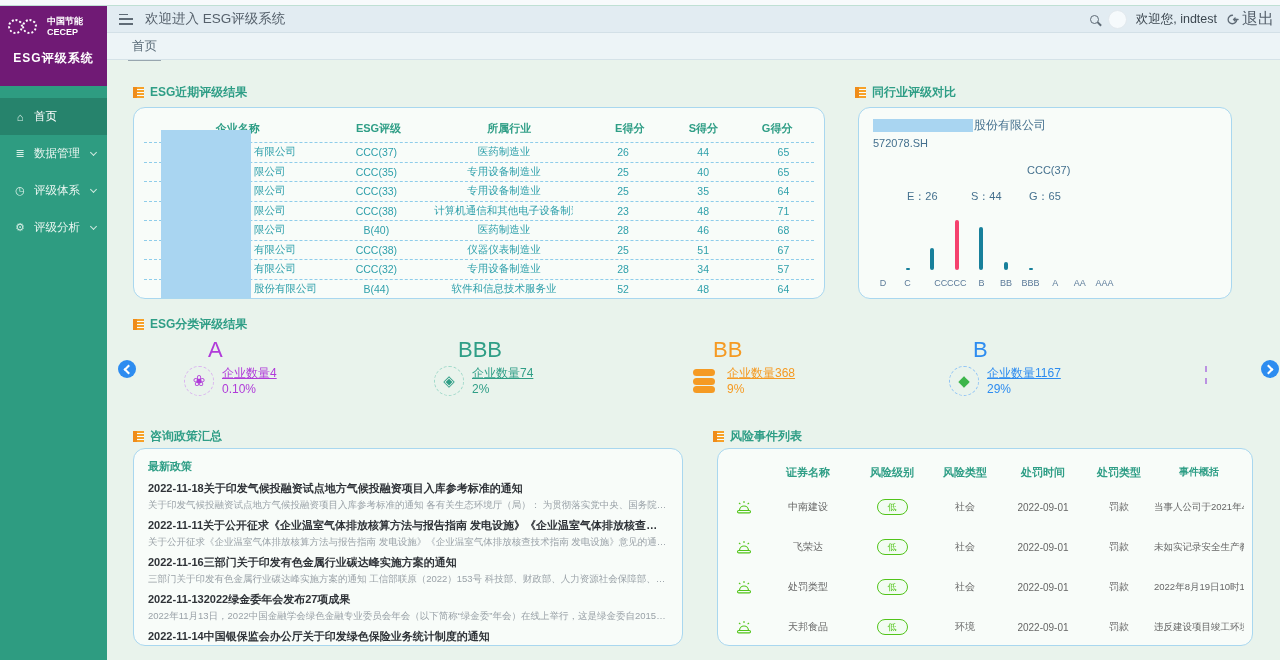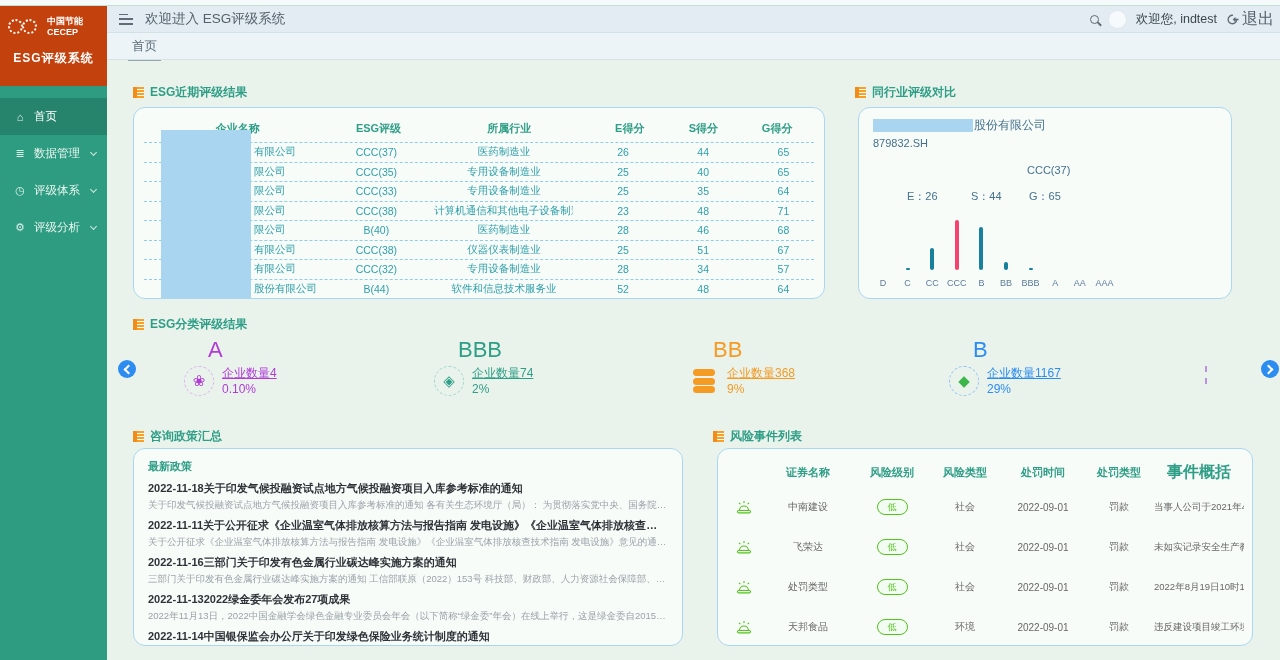--- a/index.html
+++ b/index.html
@@ -3,21 +3,21 @@
 <meta charset="utf-8">
 <style>
   * { margin:0; padding:0; box-sizing:border-box; }
   html,body { width:1280px; height:660px; overflow:hidden; font-family:"Liberation Sans","DejaVu Sans",sans-serif; background:#e9f3ec; position:relative; }
 
   
   .top-strip { position:absolute; left:0; top:0; width:1280px; height:6px; background:#f7fafb; border-bottom:1px solid #bfe0d4; }
 
   
   .sidebar { position:absolute; left:0; top:6px; width:107px; height:654px; background:#2e9c81; z-index:5; }
-  .logo-block { width:107px; height:80px; background:#c2410c; padding:10px 8px 0 8px; color:#fff; }
+  .logo-block { width:107px; height:80px; background:#701a75; padding:10px 8px 0 8px; color:#fff; }
   .logo-row { display:flex; align-items:center; gap:5px; }
   .logo-mark { position:relative; width:34px; height:20px; flex:0 0 auto; }
   .logo-mark i { position:absolute; width:15px; height:15px; border:2px dotted #fff; border-radius:50%; top:2px; }
   .logo-mark i:first-child { left:0; }
   .logo-mark i:last-child { left:14px; }
   .brand-txt { font-size:9px; font-weight:bold; line-height:11px; white-space:nowrap; }
   .system-name { margin-top:12px; text-align:center; font-size:12px; font-weight:bold; letter-spacing:1px; }
   .nav { margin-top:12px; }
   .nav-item { position:relative; height:37px; display:flex; align-items:center; padding-left:12px; color:#eaf6f1; font-size:11.5px; cursor:pointer; }
   .nav-item.active { background:rgba(0,0,0,.16); color:#fff; }
@@ -99,21 +99,21 @@
 
   
   .risk-panel { left:717px; top:448px; width:536px; height:198px; padding:8px 8px; overflow:hidden; }
   .r-head, .r-row { display:flex; align-items:center; }
   .r-head { height:30px; font-size:11px; font-weight:bold; color:#2f9e86; }
   .r-row { height:40px; font-size:10px; color:#666; }
   .r-ic{width:36px; display:flex; justify-content:center;} .r-name{width:92px; text-align:center;}
   .r-lvl{width:76px; text-align:center;} .r-typ{width:70px; text-align:center;}
   .r-dat{width:86px; text-align:center;} .r-pen{width:66px; text-align:center;}
   .r-sum{flex:1; font-size:9.5px; white-space:nowrap; overflow:hidden; text-align:left; padding-left:2px;}
-  .r-head .r-sum{font-size:16px; text-align:center;}
+  .r-head .r-sum{font-size:10px; text-align:center;}
   .badge { display:inline-block; border:1px solid #52c41a; color:#52c41a; background:#f2fcf2; border-radius:9px; font-size:9px; padding:1px 10px; line-height:12px; }
 </style>
 </head>
 <body>
 
 <div class="top-strip"></div>
 
 <aside class="sidebar">
   <div class="logo-block">
     <div class="logo-row">
@@ -259,36 +259,36 @@
 
 <div class="sec-title" style="left:855px; top:84px;">
   <span class="sec-ico"></span>
   <span>同行业评级对比</span>
 </div>
 <div class="panel compare-panel">
   <div class="cmp-company">
     <span class="redact redact-cmp"></span>
     <span>股份有限公司</span>
   </div>
-  <div class="cmp-ticker">879832.SH</div>
+  <div class="cmp-ticker">572078.SH</div>
   <div class="cmp-rating">CCC(37)</div>
   <div class="cmp-score s0">E：26</div>
     <div class="cmp-score s1">S：44</div>
     <div class="cmp-score s2">G：65</div>
     <div class="cmp-scores"></div>
   <div class="bars">
       <div class="bar-label" style="left: 24px;">D</div>
       <div class="bar-slot" style="left: 48.6px; top: 160px;">
         <div class="bar" style="height: 2px;"></div>
       </div>
       <div class="bar-label" style="left: 48.6px;">C</div>
       <div class="bar-slot" style="left: 73.2px; top: 140px;">
         <div class="bar" style="height: 22px;"></div>
       </div>
-      <div class="bar-label" style="left: 73.2px;">CC</div>
+      <div class="bar-label" style="left: 73.2px; text-align: right;">CC</div>
       <div class="bar-slot" style="left: 97.8px; top: 112px;">
         <div class="bar hl" style="height: 50px;"></div>
       </div>
       <div class="bar-label" style="left: 97.8px;">CCC</div>
       <div class="bar-slot" style="left: 122.4px; top: 119px;">
         <div class="bar" style="height: 43px;"></div>
       </div>
       <div class="bar-label" style="left: 122.4px;">B</div>
       <div class="bar-slot" style="left: 147px; top: 154px;">
         <div class="bar" style="height: 8px;"></div>

